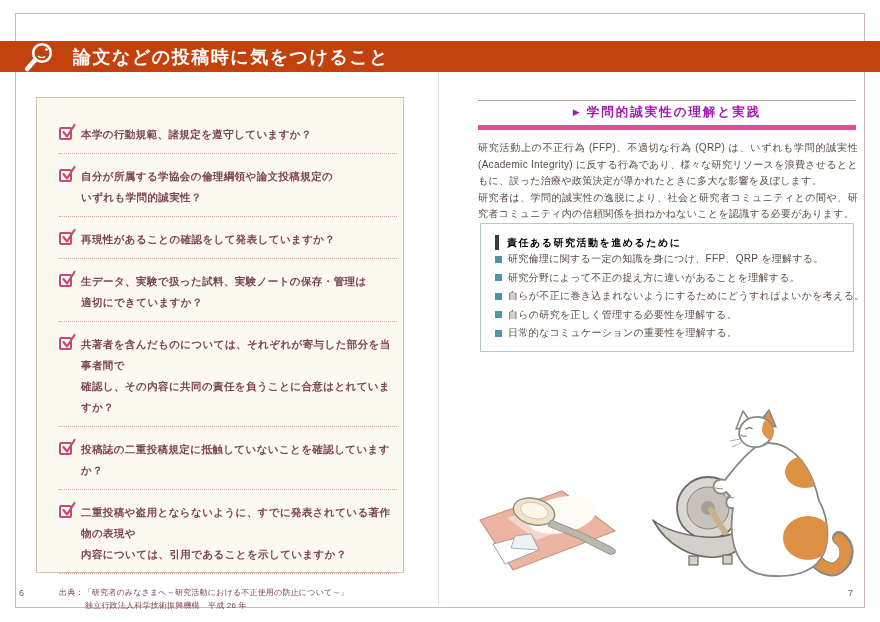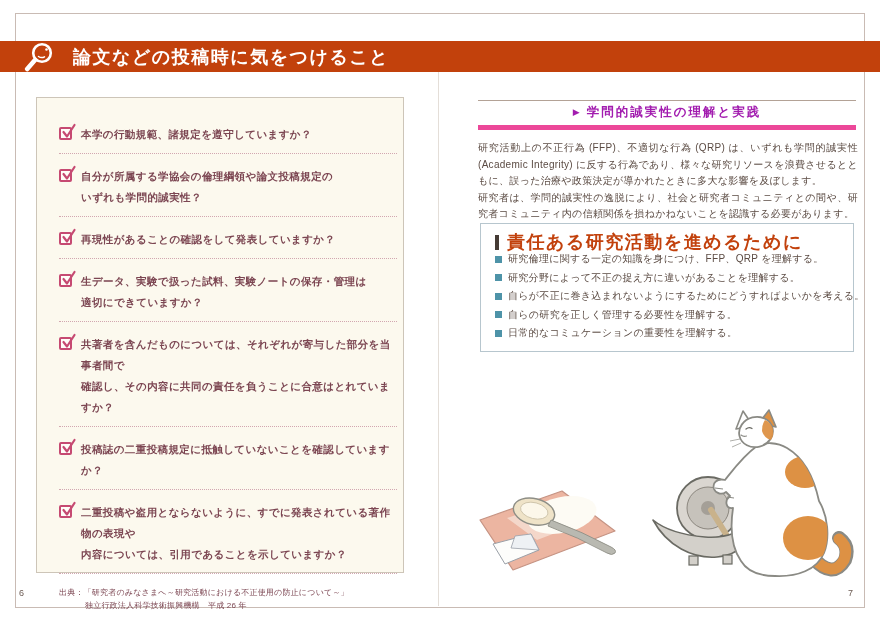--- a/index.html
+++ b/index.html
@@ -47,22 +47,22 @@
     position:absolute;left:478px;top:128px;width:380px;
     font-size:10px;line-height:16.5px;color:#5b4b43;text-align:justify;letter-spacing:0.3px;margin-top:12px;
   }
   .paragraphs p{margin:0;}
 
   .resp-box{
     position:absolute;left:480px;top:223px;width:374px;height:129px;box-sizing:border-box;
     border:1px solid #b7c6ce;background:#ffffff;padding:11px 14px 0 14px;
   }
   .resp-title{
-    font-family:"Liberation Serif","DejaVu Serif",serif;font-size:18px;font-weight:bold;
-    color:#c2410c;letter-spacing:1.5px;border-left:4px solid #453b35;padding-left:8px;line-height:15px;
+    font-family:"Liberation Serif","DejaVu Serif",serif;font-size:10px;font-weight:bold;
+    color:#000000;letter-spacing:1.5px;border-left:4px solid #453b35;padding-left:8px;line-height:15px;
     white-space:nowrap;
   }
   .resp-bullets{}
   .bullet-row{display:flex;align-items:center;gap:6px;line-height:18.5px;font-size:10px;color:#5b4b43;letter-spacing:0.3px;white-space:nowrap;}
   .bullet-sq{width:7px;height:7px;background:#4e93a8;flex:0 0 auto;}
 
   .illustration{position:absolute;left:465px;top:398px;width:390px;height:192px;}
 
   .page-num{position:absolute;font-size:9px;color:#6b5a52;}
   .page-num.left{left:19px;top:588px;}

